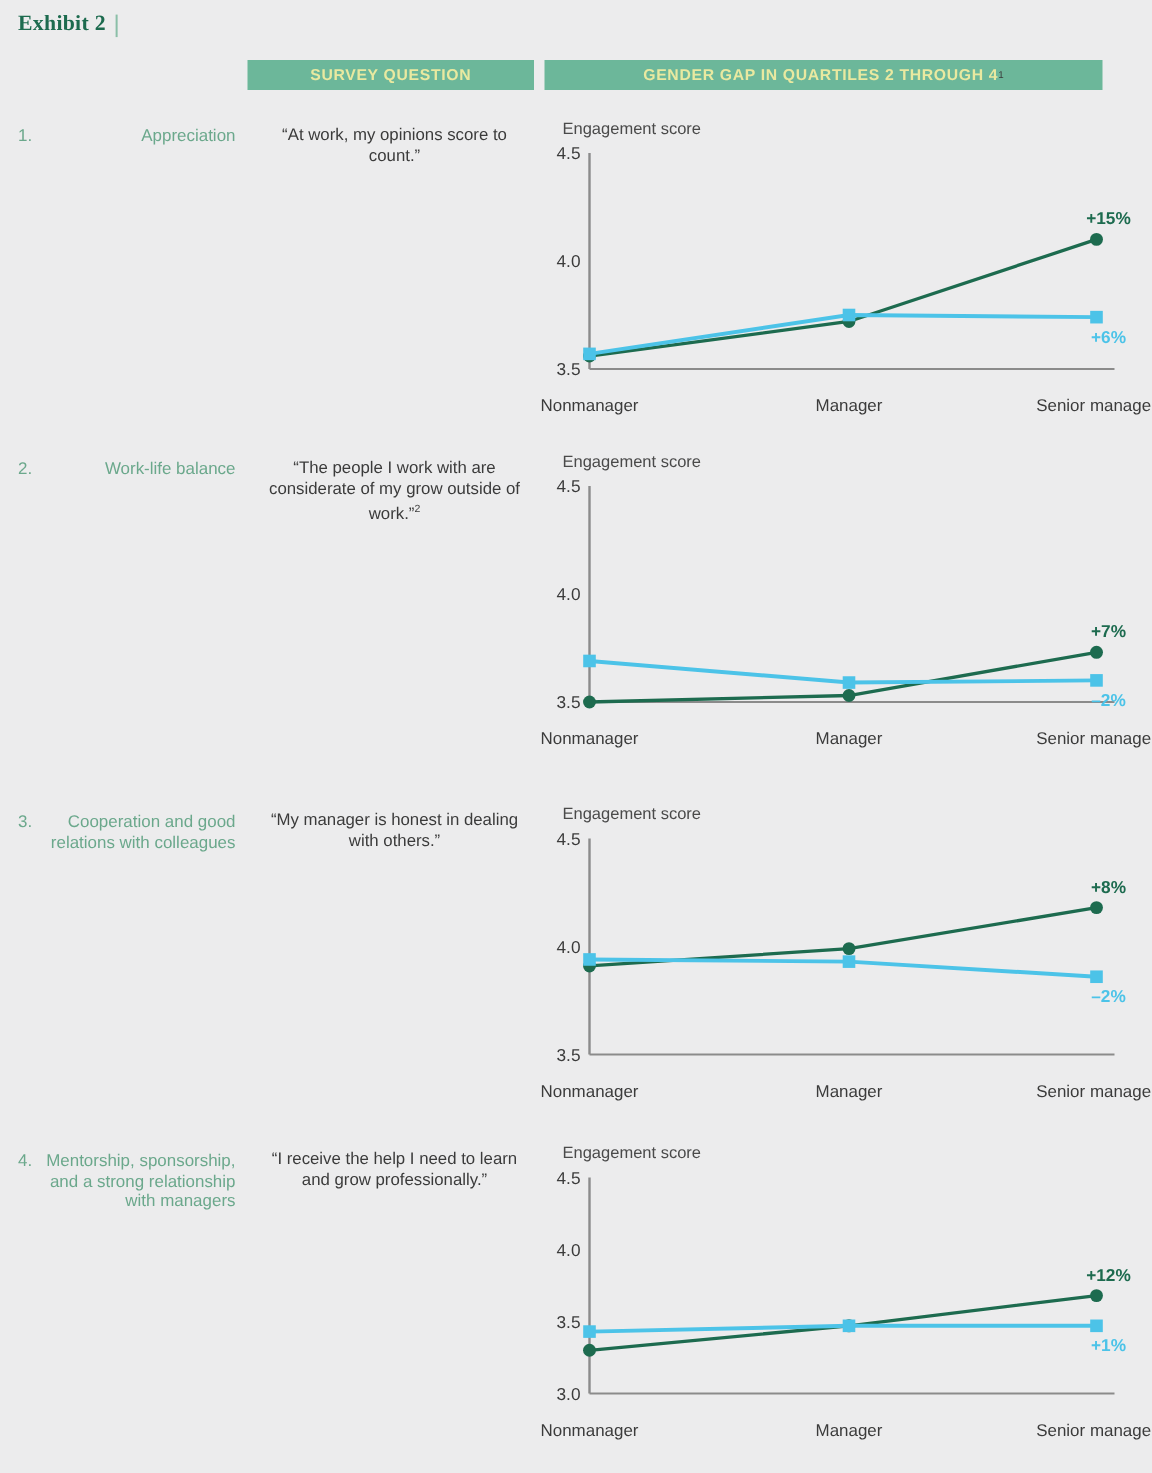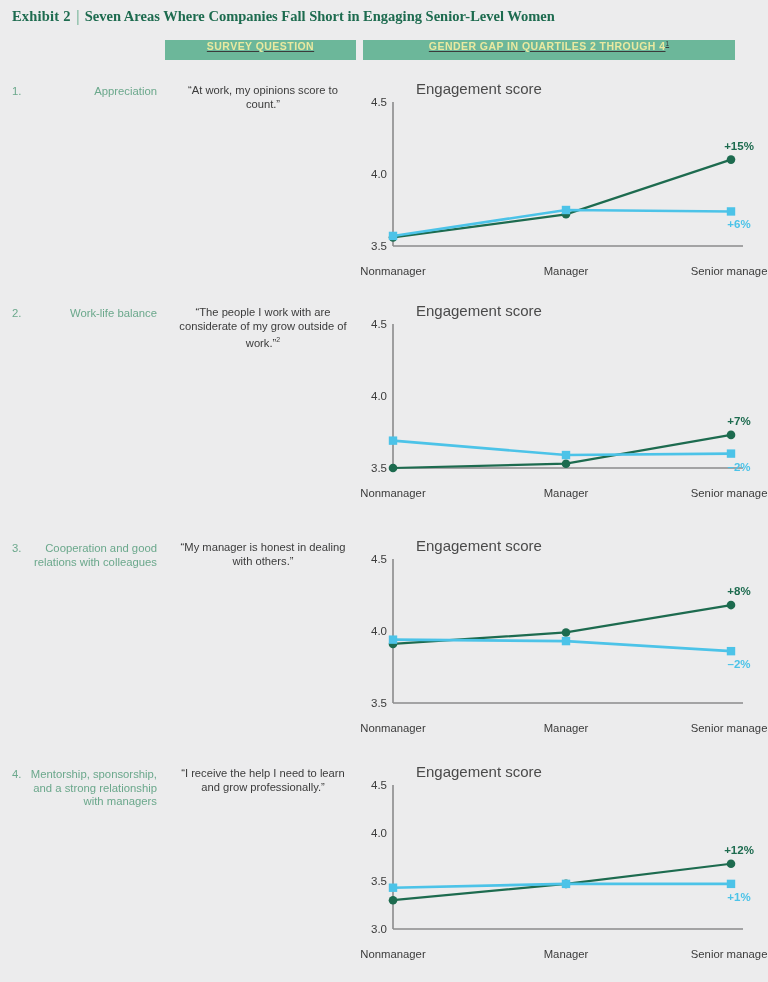--- a/index.html
+++ b/index.html
@@ -27,21 +27,21 @@
   .title-sep{color:#8bbfa8;font-size:16px;margin:0 5px;font-weight:400;}
   .title-main{
     font-family:"Liberation Serif", serif;
     font-weight:bold;font-size:14.5px;color:#1d6b4f;white-space:nowrap;
   }
 
   
   .hdr{
     position:absolute;top:40px;height:20px;
     background:#6cb79a;
-    display:flex;align-items:flex-start;justify-content:center;text-decoration:underline;
+    display:flex;align-items:center;justify-content:center;
   }
   .hdr span{
     color:#e9e9a0;font-size:10.5px;font-weight:bold;
     letter-spacing:.45px;white-space:nowrap;
   }
   .hdr sup{font-size:6.5px;vertical-align:super;}
   #hdr-survey{left:165px;width:191px;}
   #hdr-gap{left:363px;width:372px;}
 
   
@@ -63,39 +63,38 @@
     position:absolute;left:178px;top:4px;width:170px;
     font-size:11.2px;line-height:13.6px;color:#3b3b3b;
     text-align:center;
   }
   .quote sup{font-size:7px;vertical-align:super;}
 
   
   .chart{position:absolute;left:363px;top:0;width:400px;}
   .chart .ylabel{
     position:absolute;left:12px;top:0px;
-    font-size:15px;color:#4a4a4a;white-space:nowrap;margin-left:41px;
+    font-size:11px;color:#4a4a4a;white-space:nowrap;
   }
   .plot{position:absolute;left:0;top:12px;width:400px;}
   .plot svg{display:block;}
   .xcats{position:absolute;left:0;width:400px;}
   .xcat{
     position:absolute;font-size:11.3px;color:#3b3b3b;
     text-align:center;line-height:13px;margin-top:16px;
   }
 </style>
 </head>
 <body>
 
 <div class="page">
 
   <div class="title-bar">
     <span class="title-ex">Exhibit 2</span>
     <span class="title-sep">|</span>
-    <span class="title-main">Seven Areas Where Companies Fall Short in Engaging Senior-Level Women</span>
   </div>
 
   <div class="hdr" id="hdr-survey">
     <span>SURVEY QUESTION</span>
   </div>
   <div class="hdr" id="hdr-gap">
     <span>GENDER GAP IN QUARTILES 2 THROUGH 4</span>
       <sup>1</sup>
   </div>
 

